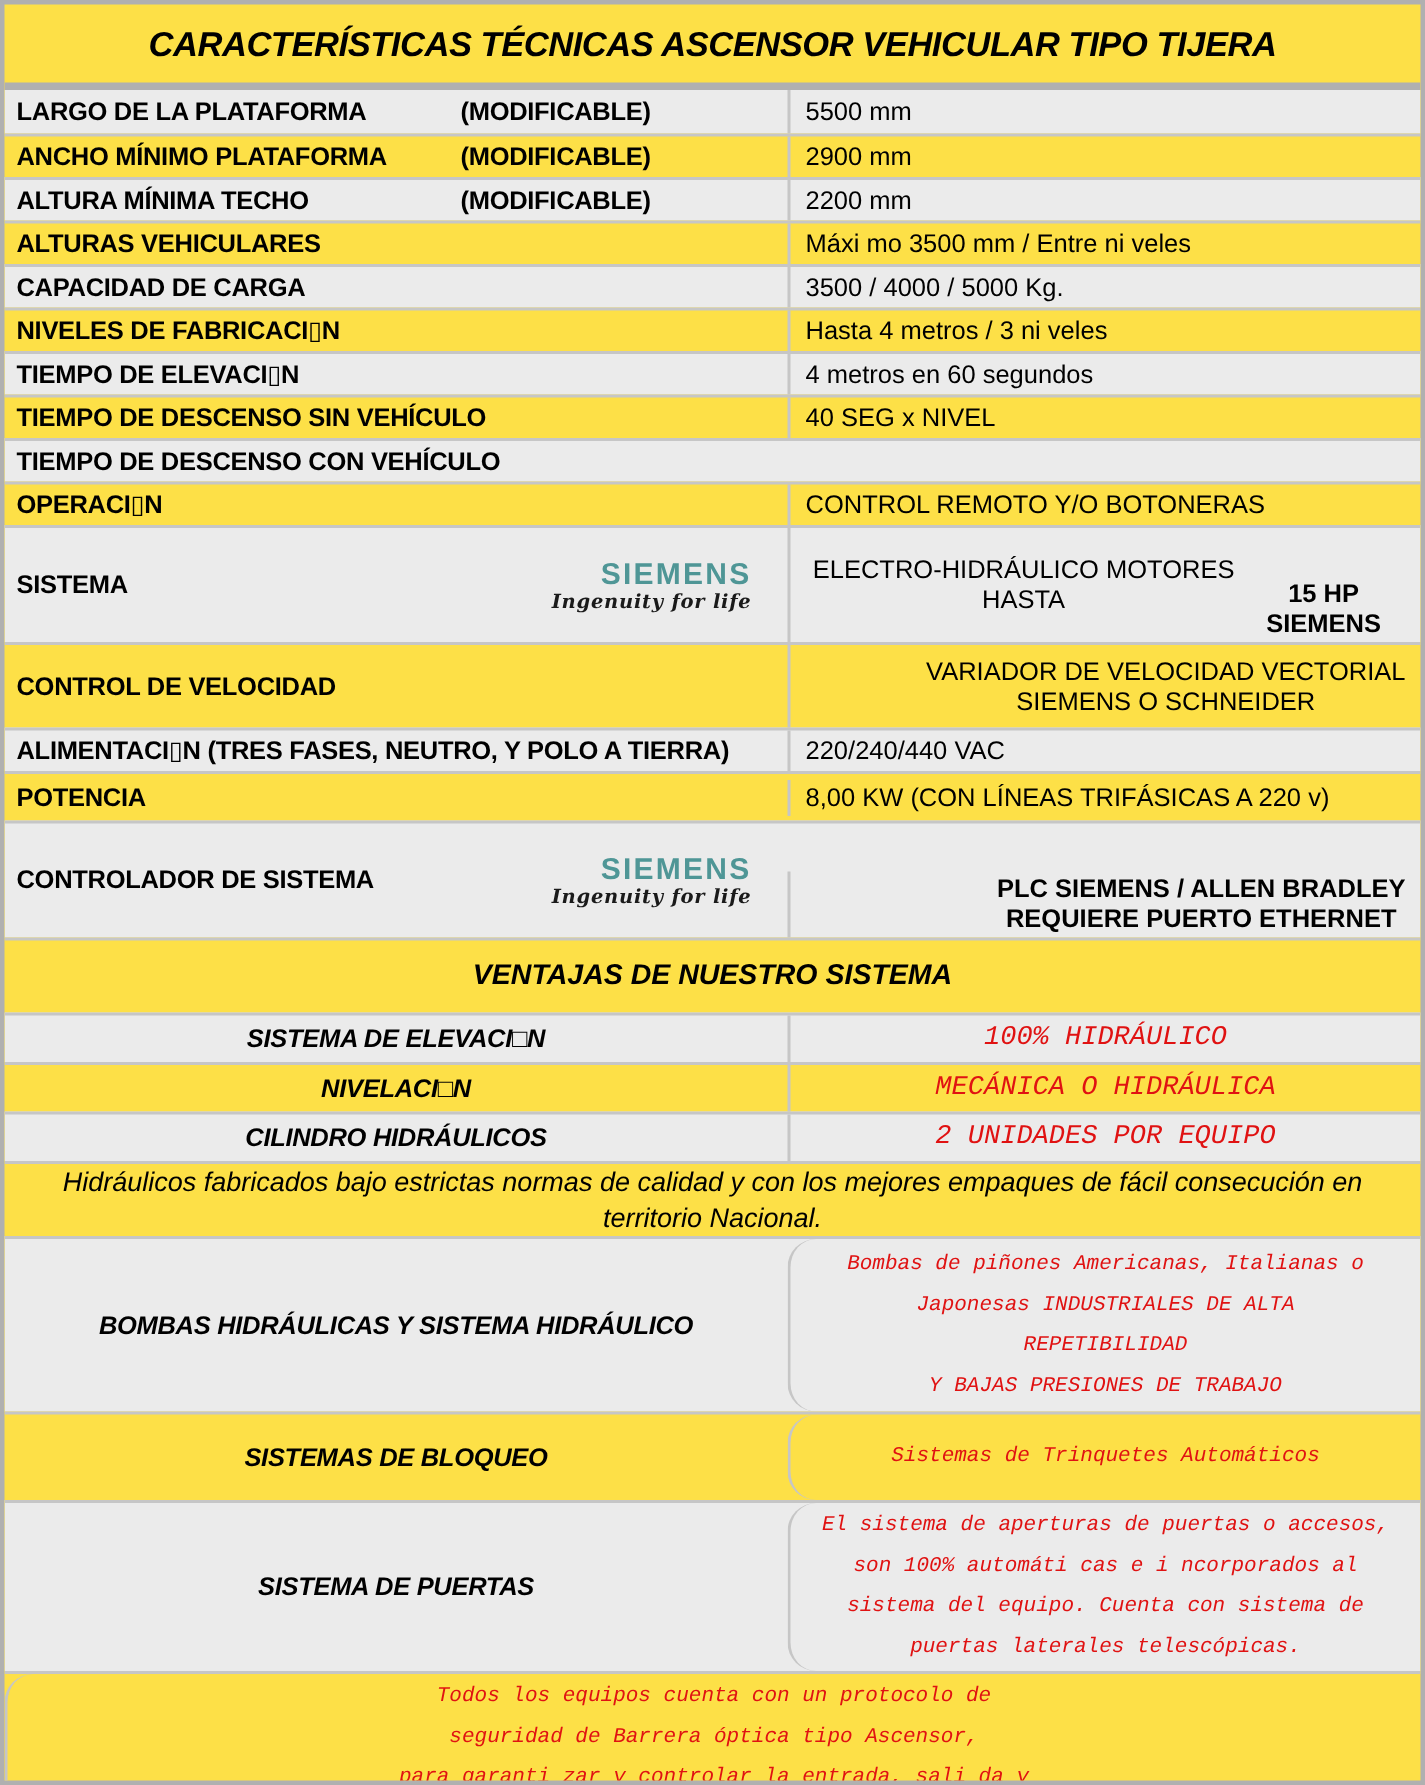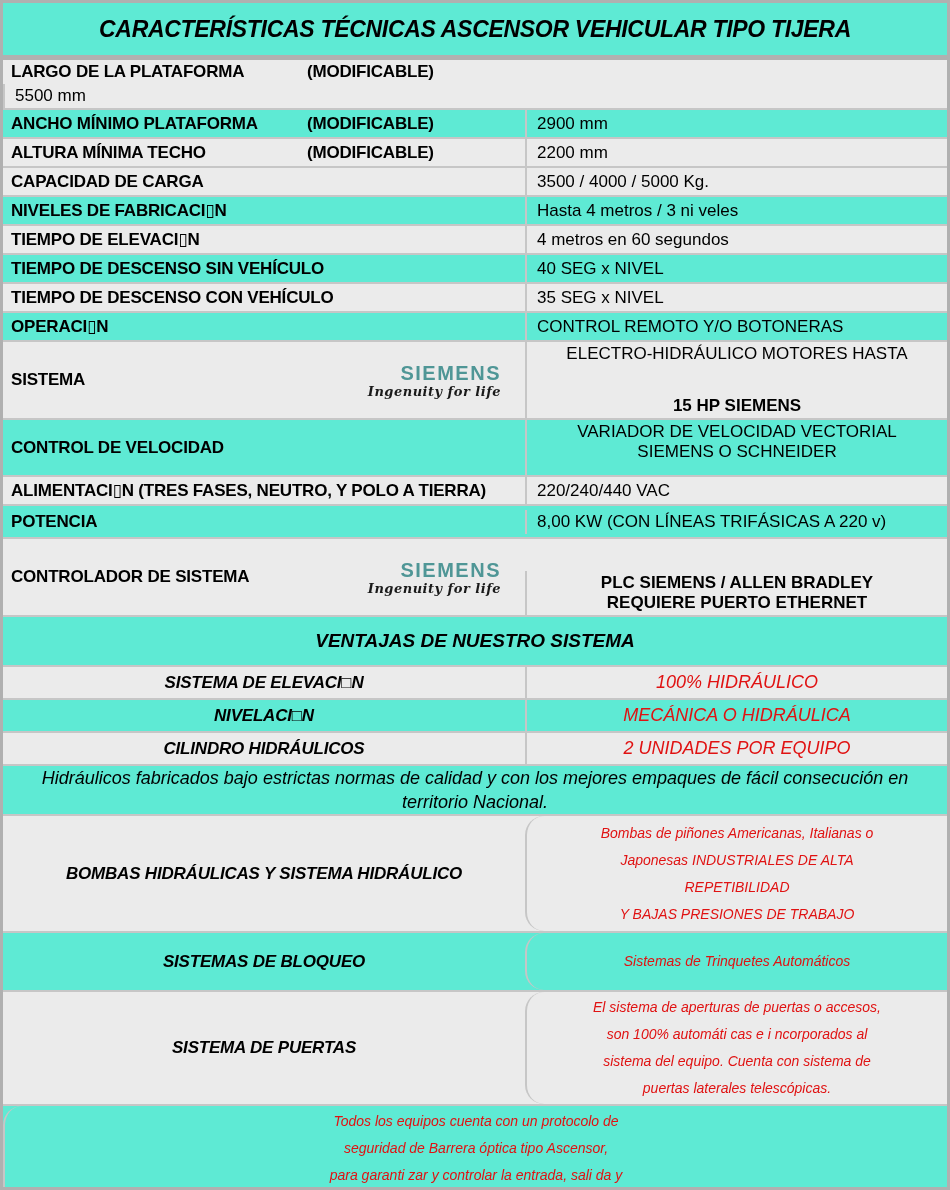--- a/index.html
+++ b/index.html
@@ -1,18 +1,18 @@
 <!DOCTYPE html>
 <html><head>
 <meta charset="utf-8">
 <style>
   html,body{margin:0;padding:0;background:#f5f5f5;}
   #page{
     width:950px;height:1190px;box-sizing:border-box;
-    background:#5eead4;border:3px solid #b0b0b0;
+    background:#fde047;border:3px solid #b0b0b0;
     font-family:"Liberation Sans","DejaVu Sans",sans-serif;
     color:#000;overflow:hidden;
   }
   .title-block{
     height:52px;display:flex;align-items:center;justify-content:center;
     font-size:23px;font-weight:bold;font-style:italic;letter-spacing:-0.3px;
   }
   .title-divider{height:5px;background:#b0b0b0;}
   .trow{display:flex;box-sizing:border-box;border-top:2px solid #c6c6c6;align-items:stretch;}
   .gray{background:#ebebeb;}
@@ -20,93 +20,96 @@
     width:522px;box-sizing:border-box;display:flex;align-items:center;
     padding:2px 8px;font-size:17px;font-weight:bold;letter-spacing:-0.2px;
   }
   .cell-r{
     flex:1;box-sizing:border-box;display:flex;align-items:center;
     border-left:2px solid #c6c6c6;padding:2px 10px;font-size:17px;
   }
   .label-main{display:inline-block;width:296px;}
   .h29{min-height:29px;} .h33{min-height:33px;align-items:center;} .h50{min-height:50px;}
   .h57{min-height:57px;} .h59{min-height:59px;} .h114{min-height:114px;} .h117{min-height:117px;} .h49{min-height:49px;}
-  .center-val{flex-direction:column;justify-content:flex-start;text-align:center;}
+  .center-val{flex-direction:row;justify-content:flex-end;text-align:center;}
   .pre{white-space:pre-line;}
   .bold{font-weight:bold;margin-top:32px;}
   .label-with-logo{justify-content:space-between;padding-right:24px;}
   .siemens{display:flex;flex-direction:column;align-items:flex-end;line-height:1;}
   .siemens-brand{color:#4f9696;font-weight:bold;font-size:20px;letter-spacing:1.5px;}
   .siemens-tagline{font-family:"DejaVu Serif",serif;font-style:italic;font-size:13px;color:#1a1a1a;margin-top:2px;letter-spacing:0.5px;}
   .section-header{
     display:flex;align-items:center;justify-content:center;box-sizing:border-box;
     border-top:2px solid #c6c6c6;font-size:19px;font-weight:bold;font-style:italic;
   }
   .v-label{
     justify-content:center;text-align:center;font-style:italic;font-size:17px;
   }
   .v-value{
     flex-direction:column;justify-content:center;text-align:center;
-    color:#e01212;font-style:italic;font-size:18px;line-height:27px;
+    color:#e01212;font-style:italic;font-size:18px;line-height:27px;font-family:Liberation Mono, monospace;
   }
   .note-row{
     display:flex;align-items:center;justify-content:center;box-sizing:border-box;
     border-top:2px solid #c6c6c6;font-style:italic;font-size:18px;line-height:24px;
     text-align:center;padding:0 10px;
   }
   .red-par{font-size:14px;border-radius:19px;}
 </style>
 </head>
 <body>
 
 <div id="page">
 
   <div class="title-block">CARACTERÍSTICAS TÉCNICAS ASCENSOR VEHICULAR TIPO TIJERA</div>
   <div class="title-divider"></div>
 
-  <div class="trow gray h29" style="border-top:none;flex-direction:column;">
+  <div class="trow gray h29" style="border-top:none;">
     <div class="cell-l">
         <span class="label-main">LARGO DE LA PLATAFORMA</span>
         <span>(MODIFICABLE)</span>
       </div>
     <div class="cell-r">5500 mm</div>
   </div>
   <div class="trow h29">
     <div class="cell-l">
         <span class="label-main">ANCHO MÍNIMO PLATAFORMA</span>
         <span>(MODIFICABLE)</span>
       </div>
     <div class="cell-r">2900 mm</div>
   </div>
   <div class="trow gray h29">
     <div class="cell-l">
         <span class="label-main">ALTURA MÍNIMA TECHO</span>
         <span>(MODIFICABLE)</span>
       </div>
     <div class="cell-r">2200 mm</div>
   </div>
+  <div class="trow h29">
+    <div class="cell-l">ALTURAS VEHICULARES</div>
+    <div class="cell-r">Máxi mo 3500 mm / Entre ni veles</div>
+  </div>
   <div class="trow gray h29">
     <div class="cell-l">CAPACIDAD DE CARGA</div>
     <div class="cell-r">3500 / 4000 / 5000 Kg.</div>
   </div>
   <div class="trow h29">
     <div class="cell-l">NIVELES DE FABRICACI▯N</div>
     <div class="cell-r">Hasta 4 metros / 3 ni veles</div>
   </div>
   <div class="trow gray h29">
     <div class="cell-l">TIEMPO DE ELEVACI▯N</div>
     <div class="cell-r">4 metros en 60 segundos</div>
   </div>
   <div class="trow h29">
     <div class="cell-l">TIEMPO DE DESCENSO SIN VEHÍCULO</div>
     <div class="cell-r">40 SEG x NIVEL</div>
   </div>
   <div class="trow gray h29">
     <div class="cell-l">TIEMPO DE DESCENSO CON VEHÍCULO</div>
-    <div class="cell-r">35 SEG x NIVEL</div>
   </div>
   <div class="trow h29">
     <div class="cell-l">OPERACI▯N</div>
     <div class="cell-r">CONTROL REMOTO Y/O BOTONERAS</div>
   </div>
 
   <div class="trow gray h59">
     <div class="cell-l label-with-logo">
       <span>SISTEMA</span>
       <span class="siemens">

